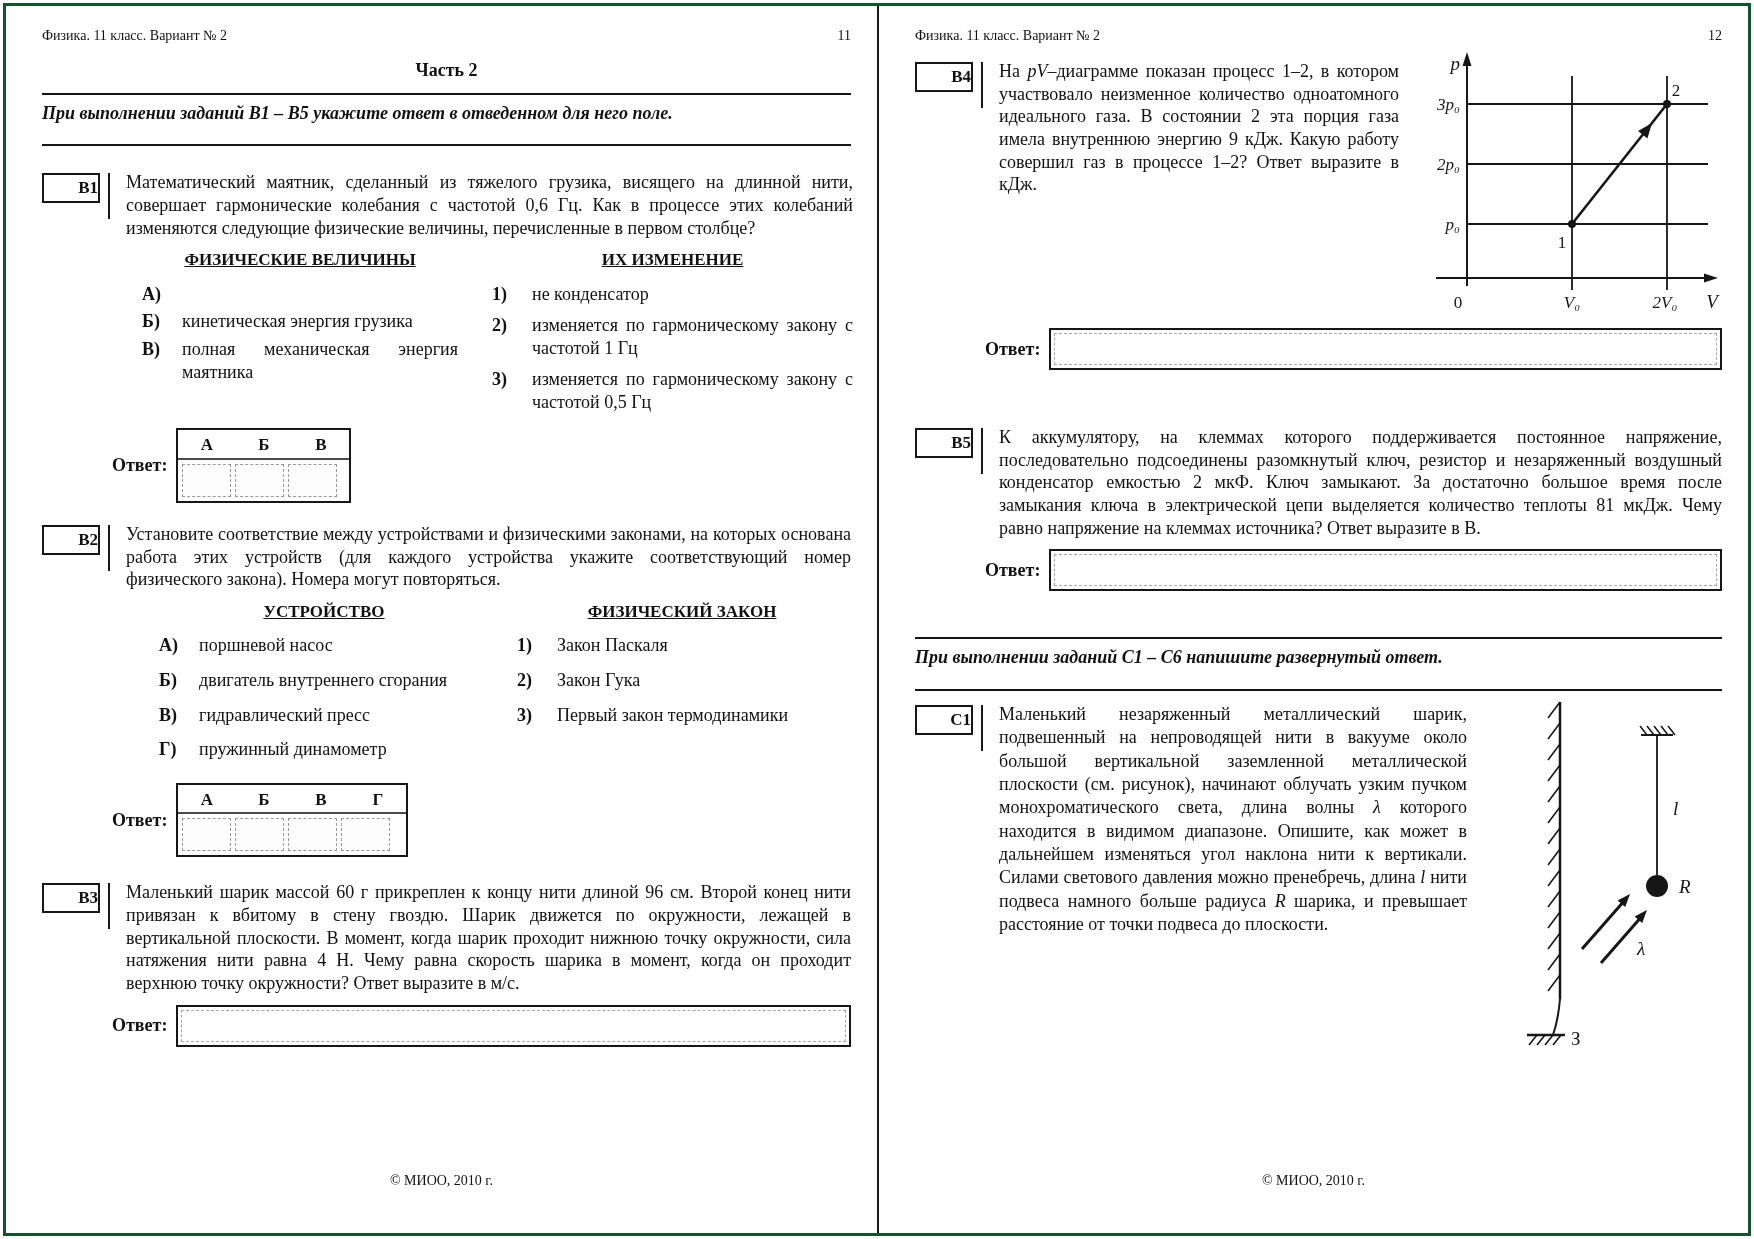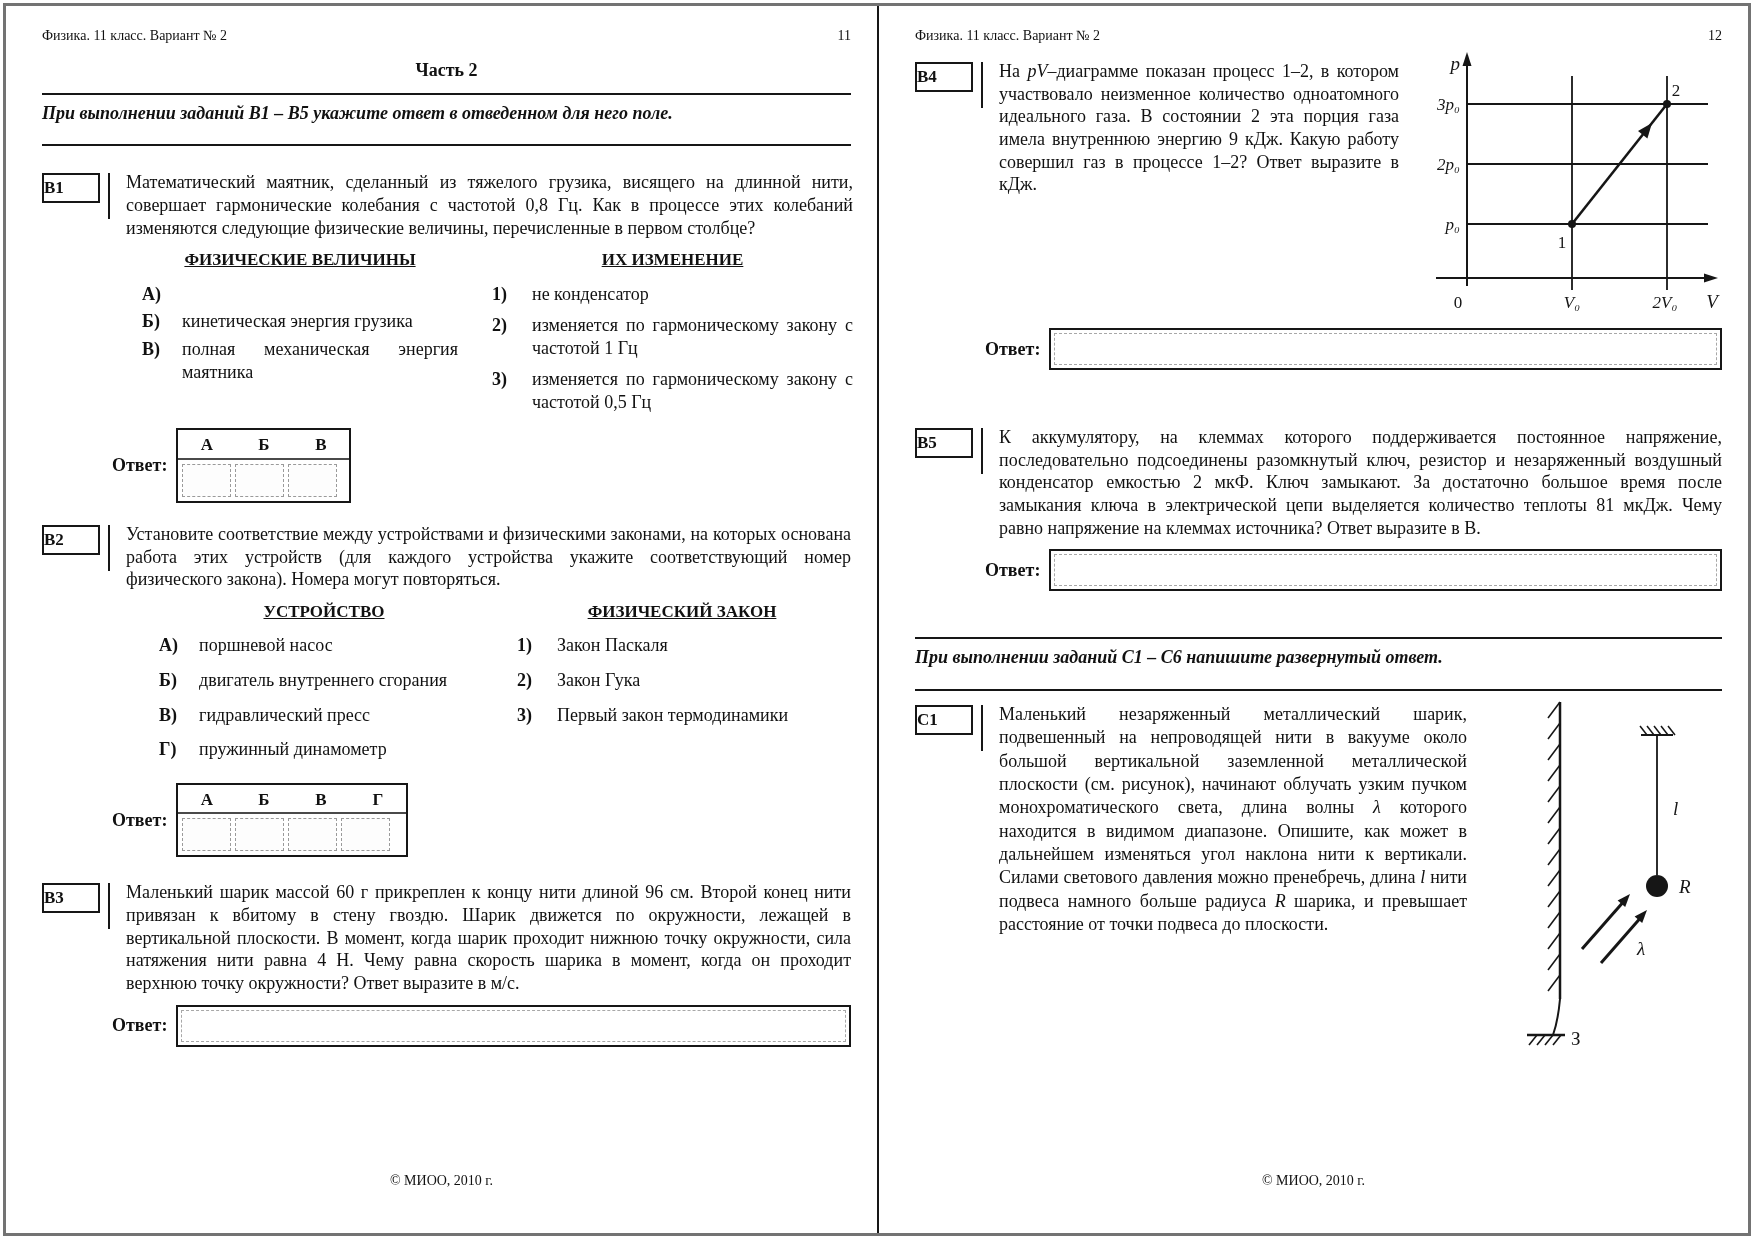--- a/index.html
+++ b/index.html
@@ -1,31 +1,31 @@
 <!DOCTYPE html>
 <html lang="ru"><head>
 <meta charset="utf-8">
 <style>
   * { box-sizing: border-box; margin: 0; padding: 0; }
   html,body { width:1754px; height:1239px; background:#fff; }
   body { font-family:"Liberation Serif","DejaVu Serif",serif; color:#111; }
   .sheet { position:absolute; left:3px; top:3px; width:1748px; height:1233px;
-           border:3px solid #737373; background:#fff; display:flex; overflow:hidden; }
+           border:3px solid #14532d; background:#fff; display:flex; overflow:hidden; }
   .page { width:871px; height:100%; position:relative; padding:22px 26px 0 36px; background:#fff; }
   .divider { width:2px; background:#161616; height:100%; flex:none; }
 
   .page-head { display:flex; justify-content:space-between; font-size:14px; margin-bottom:16px; }
   .part-title { text-align:center; font-weight:bold; font-size:18px; margin:14px 0 12px; }
   .rule { border:none; border-top:2px solid #161616; height:0; }
   .instruction { font-weight:bold; font-style:italic; font-size:18px; line-height:1.3;
                  text-align:justify; padding:7px 0 19px; }
 
   .task { display:flex; align-items:flex-start; }
   .task-tag { flex:none; width:66px; padding-top:2px; }
-  .tag-box { border:2px solid #161616; width:58px; text-align:left; font-weight:bold;
+  .tag-box { border:2px solid #161616; width:58px; text-align:right; font-weight:bold;
              font-size:17px; padding:3px 0; background:#fff; }
   .tag-vline { flex:none; width:2px; height:46px; background:#161616; margin-right:16px; margin-top:2px; }
   .task-body { flex:1; font-size:18px; line-height:1.26; }
   .task-text { text-align:justify; }
 
   .match { display:flex; margin-top:10px; }
   .mhdr { text-align:center; font-weight:bold; text-decoration:underline; font-size:17px; margin-bottom:12px; }
   .mitem { display:flex; margin-bottom:5px; }
   .mkey { flex:none; width:40px; font-weight:bold; }
   .mtext { flex:1; text-align:justify; line-height:1.25; }
@@ -78,21 +78,21 @@
     <div class="rule"></div>
     <div class="instruction">При выполнении заданий В1 – В5 укажите ответ в отведенном для него поле.</div>
     <div class="rule"></div>
 
     <div class="task" style="margin-top:25px">
       <div class="task-tag">
         <div class="tag-box">В1</div>
       </div>
       <div class="tag-vline"></div>
       <div class="task-body">
-        <div class="task-text">Математический маятник, сделанный из тяжелого грузика, висящего на длинной нити, совершает гармонические колебания с частотой 0,8 Гц. Как в процессе этих колебаний изменяются следующие физические величины, перечисленные в первом столбце?</div>
+        <div class="task-text">Математический маятник, сделанный из тяжелого грузика, висящего на длинной нити, совершает гармонические колебания с частотой 0,6 Гц. Как в процессе этих колебаний изменяются следующие физические величины, перечисленные в первом столбце?</div>
 
         <div class="match">
           <div class="b1-left">
             <div class="mhdr">ФИЗИЧЕСКИЕ ВЕЛИЧИНЫ</div>
             <div class="mitem">
               <span class="mkey">А)</span>
             </div>
             <div class="mitem">
               <span class="mkey">Б)</span>
               <span class="mtext">кинетическая энергия грузика</span>

